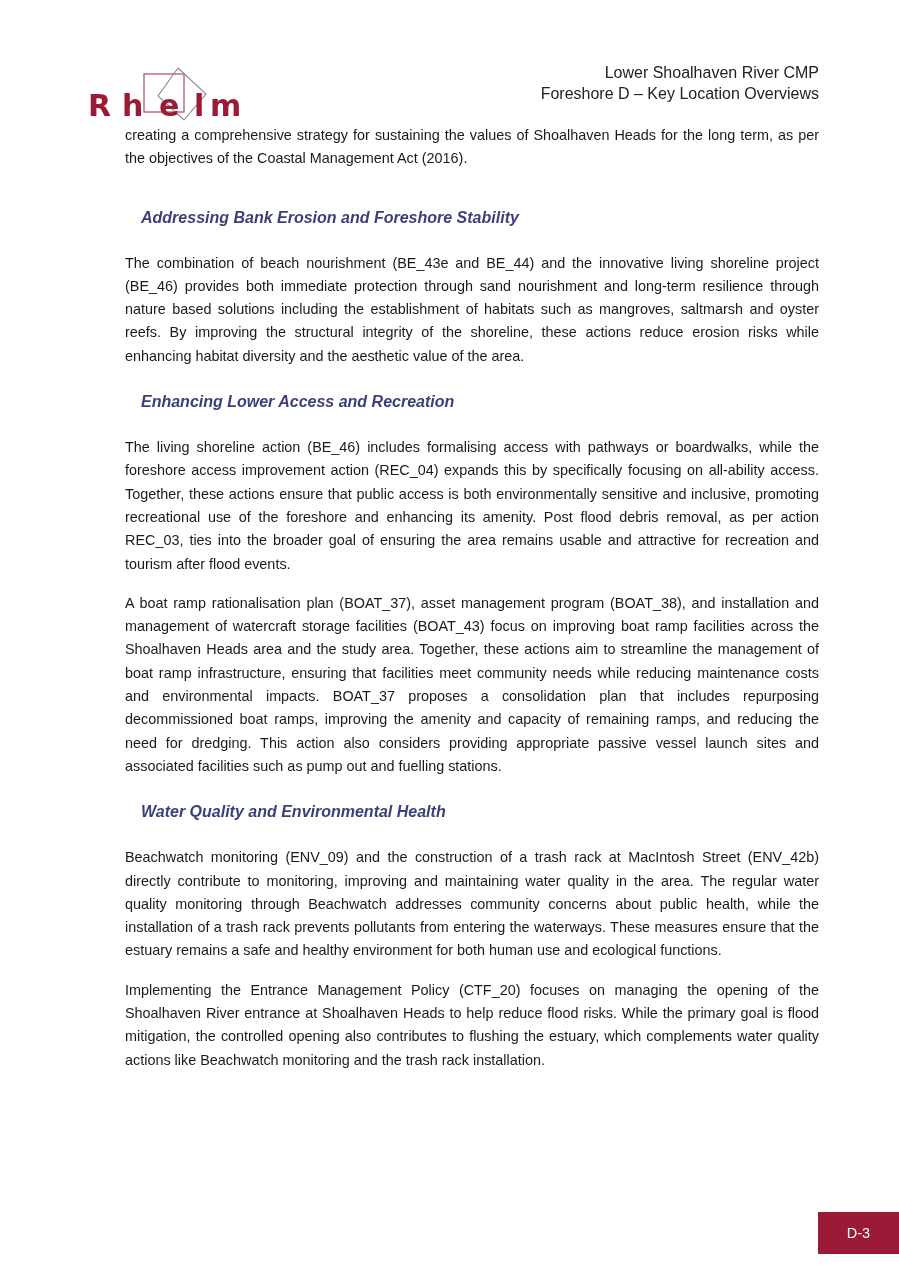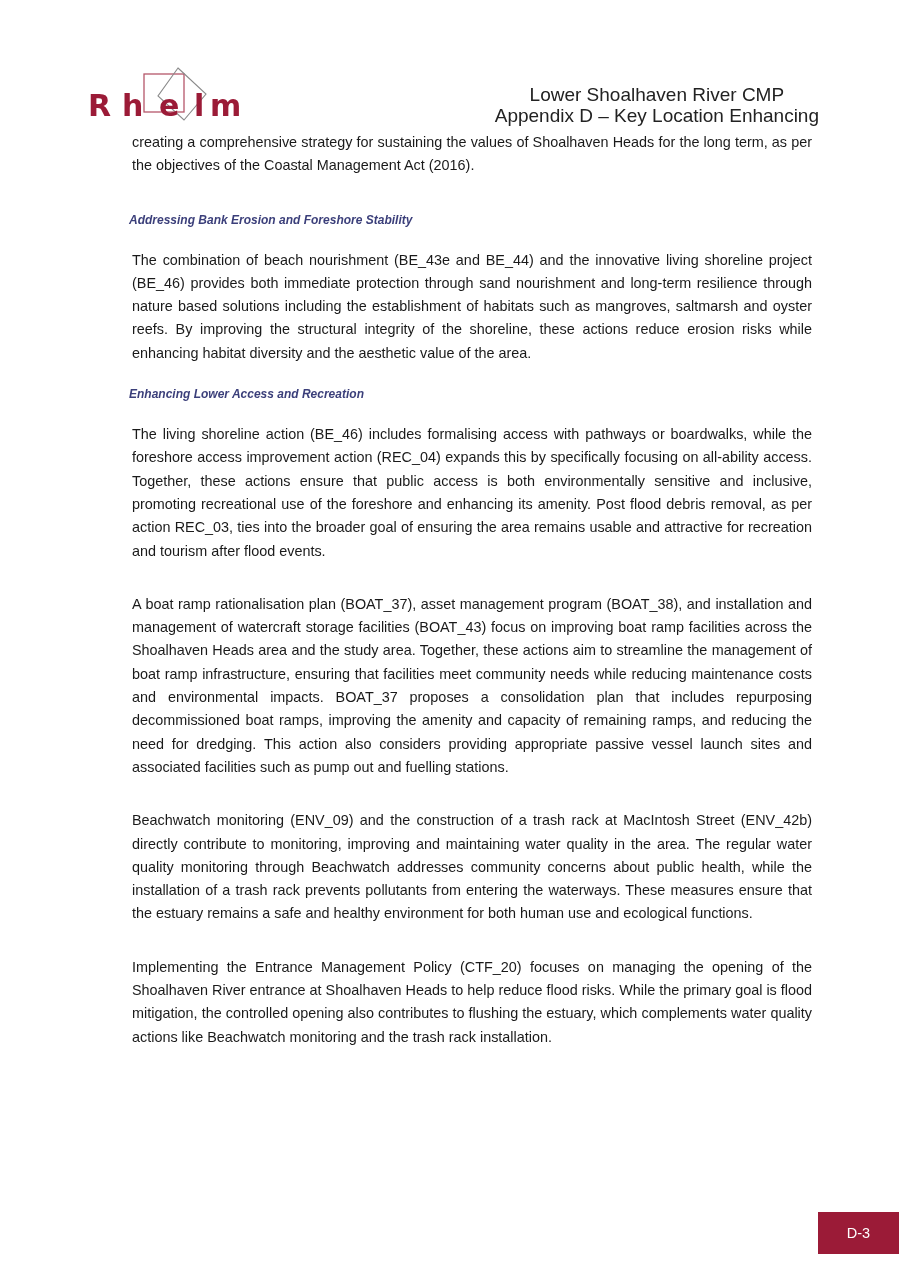--- a/index.html
+++ b/index.html
@@ -19,42 +19,42 @@
       position: absolute;
       left: 88px;
       top: 66px;
       width: 160px;
       height: 60px;
     }
     .logo svg { display: block; }
     .header-right {
       position: absolute;
       right: 80px;
-      top: 84px;
-      text-align: center;
-      font-size: 19px;
+      top: 62px;
+      text-align: right;
+      font-size: 16px;
       line-height: 21px;
       color: #222;
     }
     .content {
       position: absolute;
       left: 125px;
       top: 124px;
       width: 694px;
     }
     .para {
-      margin: 7px;
+      margin: 0;
       font-size: 14.4px;
       line-height: 23.3px;
       text-align: justify;
       color: #1a1a1a;
     }
     .heading {
-      margin: 4px;
-      font-size: 12px;
+      margin: 16px;
+      font-size: 16px;
       font-weight: bold;
       font-style: italic;
       color: #3b3f7a;
       line-height: 20px;
     }
     .gap-intro { height: 21px; }
     .gap-h { height: 8px; }
     .gap-p { height: 8px; }
     .page-badge {
       position: absolute;
@@ -83,41 +83,42 @@
     <text x="0" y="50" font-family="DejaVu Sans, sans-serif" font-weight="bold" font-size="30" fill="#9b1b37">R</text>
     <text x="34" y="50" font-family="DejaVu Sans, sans-serif" font-weight="bold" font-size="30" fill="#9b1b37">h</text>
     <text x="71" y="50" font-family="DejaVu Sans, sans-serif" font-weight="bold" font-size="30" fill="#9b1b37">e</text>
     <text x="106" y="50" font-family="DejaVu Sans, sans-serif" font-weight="bold" font-size="30" fill="#9b1b37">l</text>
     <text x="122" y="50" font-family="DejaVu Sans, sans-serif" font-weight="bold" font-size="30" fill="#9b1b37">m</text>
   </svg>
 </div>
 
 <div class="header-right">
   <div>Lower Shoalhaven River CMP</div>
-  <div>Appendix D – Key Location Enhancing</div>
+  <div>Foreshore D – Key Location Overviews</div>
 </div>
 
 <div class="content">
   <p class="para">creating a comprehensive strategy for sustaining the values of Shoalhaven Heads for the long term, as per the objectives of the Coastal Management Act (2016).</p>
   <div class="gap-intro"></div>
 
   <h3 class="heading">Addressing Bank Erosion and Foreshore Stability</h3>
   <div class="gap-h"></div>
   <p class="para">The combination of beach nourishment (BE_43e and BE_44) and the innovative living shoreline project (BE_46) provides both immediate protection through sand nourishment and long-term resilience through nature based solutions including the establishment of habitats such as mangroves, saltmarsh and oyster reefs. By improving the structural integrity of the shoreline, these actions reduce erosion risks while enhancing habitat diversity and the aesthetic value of the area.</p>
   <div class="gap-p"></div>
 
   <h3 class="heading">Enhancing Lower Access and Recreation</h3>
   <div class="gap-h"></div>
   <p class="para">The living shoreline action (BE_46) includes formalising access with pathways or boardwalks, while the foreshore access improvement action (REC_04) expands this by specifically focusing on all-ability access. Together, these actions ensure that public access is both environmentally sensitive and inclusive, promoting recreational use of the foreshore and enhancing its amenity. Post flood debris removal, as per action REC_03, ties into the broader goal of ensuring the area remains usable and attractive for recreation and tourism after flood events.</p>
   <div class="gap-p"></div>
 
   <div class="gap-h"></div>
   <p class="para">A boat ramp rationalisation plan (BOAT_37), asset management program (BOAT_38), and installation and management of watercraft storage facilities (BOAT_43) focus on improving boat ramp facilities across the Shoalhaven Heads area and the study area. Together, these actions aim to streamline the management of boat ramp infrastructure, ensuring that facilities meet community needs while reducing maintenance costs and environmental impacts. BOAT_37 proposes a consolidation plan that includes repurposing decommissioned boat ramps, improving the amenity and capacity of remaining ramps, and reducing the need for dredging. This action also considers providing appropriate passive vessel launch sites and associated facilities such as pump out and fuelling stations.</p>
   <div class="gap-p"></div>
 
+  <h3 class="heading">Water Quality and Environmental Health</h3>
   <div class="gap-h"></div>
   <p class="para">Beachwatch monitoring (ENV_09) and the construction of a trash rack at MacIntosh Street (ENV_42b) directly contribute to monitoring, improving and maintaining water quality in the area. The regular water quality monitoring through Beachwatch addresses community concerns about public health, while the installation of a trash rack prevents pollutants from entering the waterways. These measures ensure that the estuary remains a safe and healthy environment for both human use and ecological functions.</p>
   <div class="gap-p"></div>
 
   <div class="gap-h"></div>
   <p class="para">Implementing the Entrance Management Policy (CTF_20) focuses on managing the opening of the Shoalhaven River entrance at Shoalhaven Heads to help reduce flood risks. While the primary goal is flood mitigation, the controlled opening also contributes to flushing the estuary, which complements water quality actions like Beachwatch monitoring and the trash rack installation.</p>
 </div>
 
 <div class="page-badge">
   <span>D-3</span>

